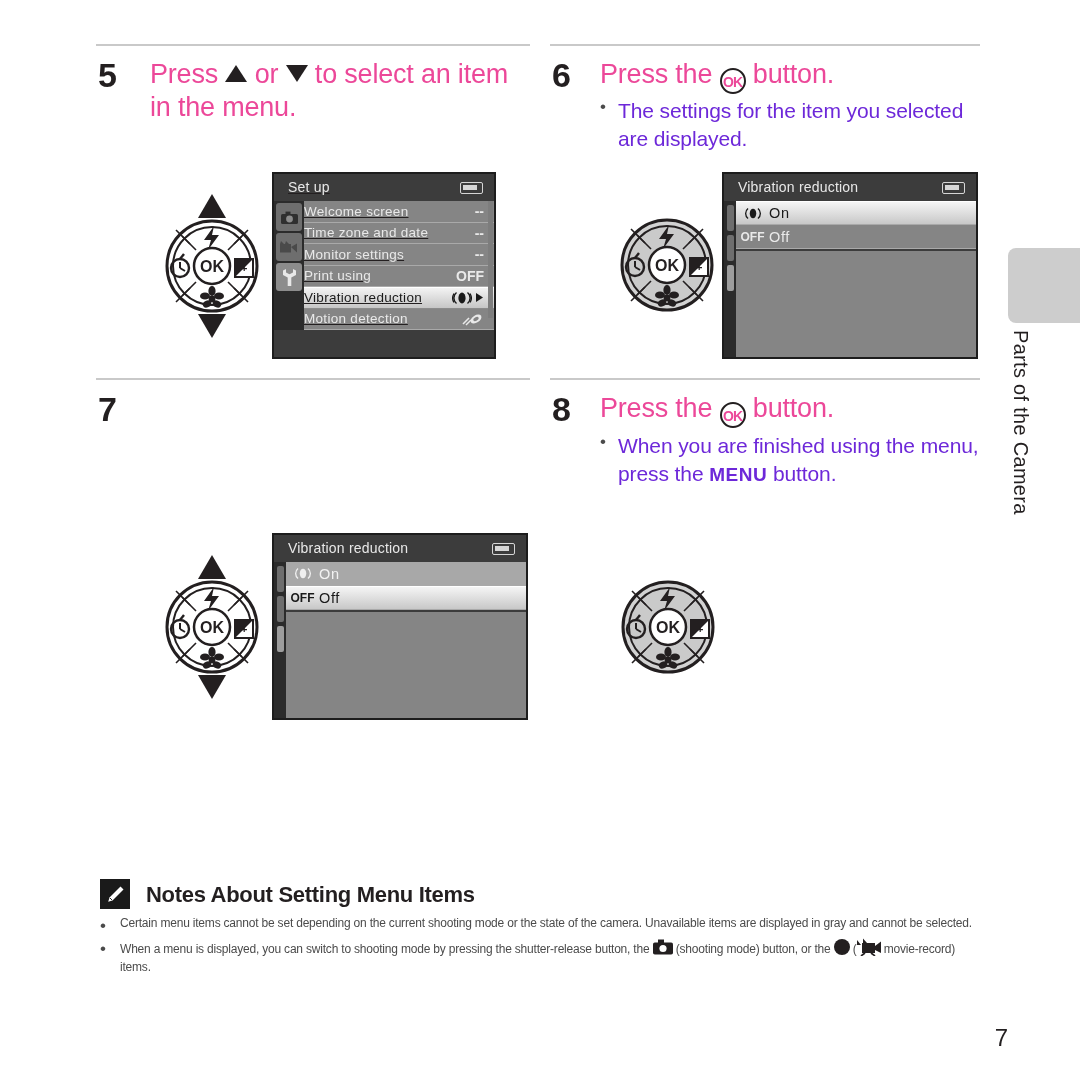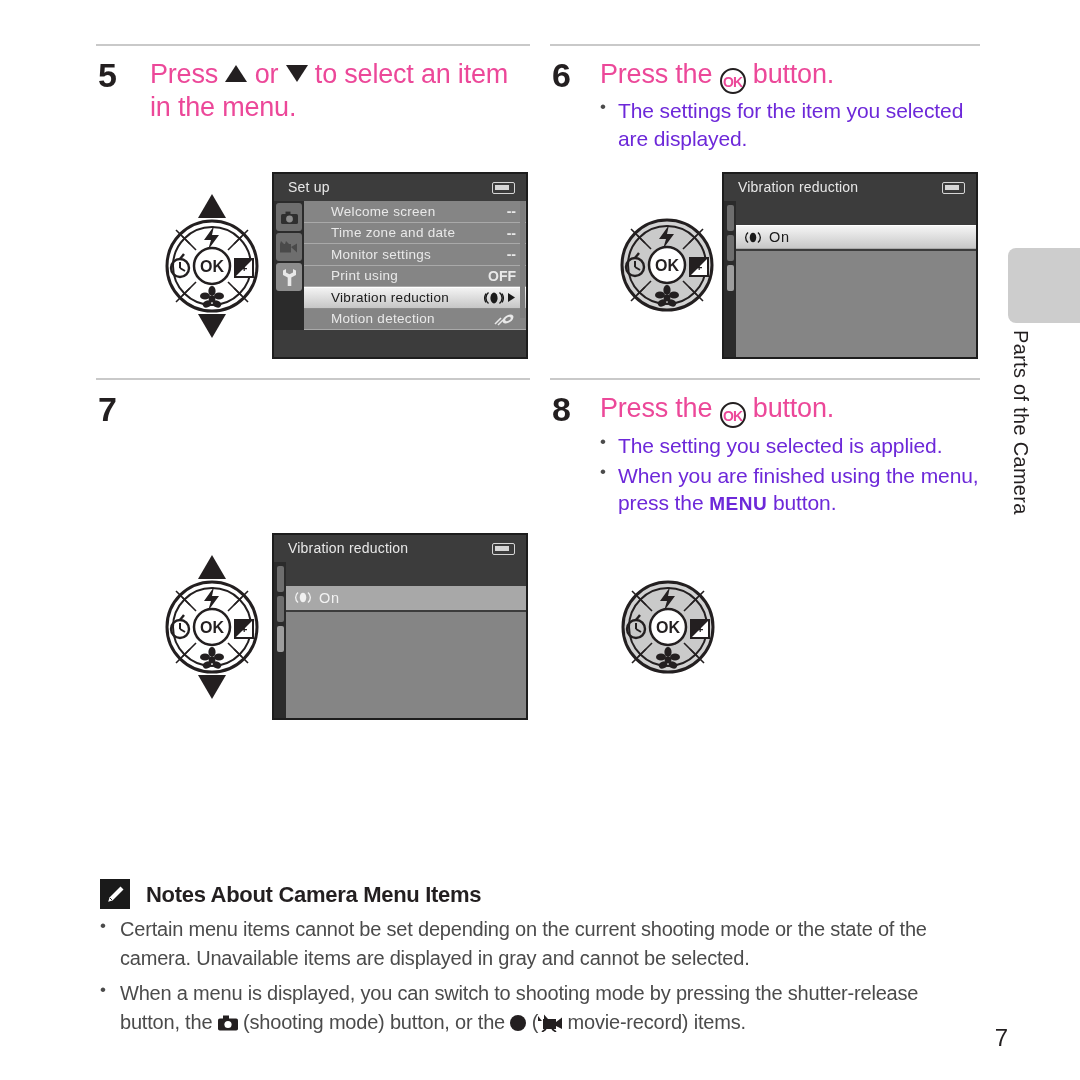--- a/index.html
+++ b/index.html
@@ -99,21 +99,21 @@
   .lcd-tab {
     width: 26px; height: 28px; margin: 2px 0 0 0;
     background: #6e6e6e; border-radius: 3px;
     display: flex; align-items: center; justify-content: center;
   }
   .lcd-tab.sel { background: #8c8c8c; }
   .lcd-rows { flex: 1; }
   .lcd-row {
     height: 21.5px; background: #858585; color: #e9e9e9;
     font-size: 13.5px; display: flex; align-items: center;
-    padding-left: 27px; border-bottom: 1.2px solid #a9a9a9;
+    padding-left: 0; border-bottom: 1.2px solid #a9a9a9;
     letter-spacing: .3px; position: relative;
   }
   .lcd-row .val {
     position: absolute; right: 10px; top: 0; height: 100%;
     display: flex; align-items: center; font-size: 14px;
     font-weight: bold; letter-spacing: 0;
   }
   .lcd-row.hi {
     background: linear-gradient(#f3f3f3, #c6c6c6);
     color: #1a1a1a; border-bottom: 1.2px solid #8b8b8b;
@@ -132,21 +132,21 @@
   .opt-col { flex: 1; position: relative; }
   .opt-iconcol {
     position: absolute; left: 0; top: 0; width: 33px; bottom: 0;
     background: #3c3c3c;
   }
   .opt-rows { position: relative; }
   .opt-row {
     height: 24px; display: flex; align-items: center;
     font-size: 14.5px; color: #e9e9e9;
     border-bottom: 1.3px solid #a9a9a9;
-    background: #858585; position: relative; margin-top: 24px;
+    background: #858585; position: relative;
   }
   .opt-row .ic {
     width: 33px; flex: none; text-align: center;
     font-size: 12px; font-weight: bold; color: #e9e9e9;
     display: flex; align-items: center; justify-content: center;
   }
   .opt-row.hi { background: linear-gradient(#f5f5f5, #c8c8c8); color: #1a1a1a; border-top: 1px solid #fff; }
   .opt-row.hi .ic { color: #1a1a1a; background: transparent; }
   .opt-row .lbl { letter-spacing: .6px; }
   .opt-rest { background: #858585; position: absolute; left: 0; right: 0; }
@@ -158,21 +158,21 @@
   
   .notes-head {
     position: absolute; font-size: 22px; font-weight: bold;
     letter-spacing: -.3px; color: #231f20;
   }
   .pencil-box {
     position: absolute; width: 30px; height: 30px; background: #1a1a1a;
     display: flex; align-items: center; justify-content: center;
   }
   .notes-body {
-    position: absolute; font-size: 20px; color: #4b4b4b;
+    position: absolute; font-size: 12px; color: #4b4b4b;
     line-height: 1.45; letter-spacing: -.2px;
   }
   .notes-body .bl { position: relative; padding-left: 26px; margin-bottom: 6px; }
   .notes-body .bl::before {
     content: "\2022"; position: absolute; left: 6px; top: -1px; font-size: 17px;
   }
   .ic-cam-inline {
     display: inline-block; width: 20px; height: 16px; vertical-align: -2px;
     position: relative;
   }
@@ -243,21 +243,21 @@
         <circle cx="60" cy="107" r="3.4"></circle>
         <ellipse cx="60" cy="99" rx="3.6" ry="5"></ellipse>
         <ellipse cx="53" cy="104" rx="5" ry="3.6"></ellipse>
         <ellipse cx="67" cy="104" rx="5" ry="3.6"></ellipse>
         <ellipse cx="55" cy="112" rx="4.4" ry="3.4" transform="rotate(-25 55 112)"></ellipse>
         <ellipse cx="65" cy="112" rx="4.4" ry="3.4" transform="rotate(25 65 112)"></ellipse>
       </g>
     </svg>
   </div>
 
-  <div class="lcd" style="left:272px; top:172px; width:256px; height:187px;">
+  <div class="lcd" style="left:272px; top:172px; width:224px; height:187px;text-decoration:underline;">
     <div class="lcd-title">
       <span>Set up</span>
       <span class="lcd-batt"></span>
     </div>
     <div class="lcd-body">
       <div class="lcd-tabs">
         <div class="lcd-tab">
           <svg width="17" height="13" viewBox="0 0 17 13">
             <rect x="0" y="3" width="17" height="10" rx="1.6" fill="#2f2f2f"></rect>
             <rect x="4.5" y="0.6" width="5" height="3" fill="#2f2f2f"></rect>
@@ -484,21 +484,20 @@
         <div class="opt-rest" style="top:50px; bottom:0;"></div>
       </div>
     </div>
   </div>
 
   <div class="stepnum" style="left:552px; top:392px;">8</div>
   <div class="stephead" style="left:600px; top:392px; width:380px;">
     <span>Press the </span><span class="gl-ok">OK</span><span> button.</span>
   </div>
   <div class="bullets" style="left:596px; top:432px; width:390px;">
-    <div class="bl">The setting you selected is applied.</div>
     <div class="bl"><span>When you are finished using the menu, press the </span><span class="gl-menu">MENU</span><span> button.</span></div>
   </div>
 
   <div class="dial" style="left:613px; top:578px;">
     <svg width="110" height="100" viewBox="0 0 110 100">
       <circle cx="55" cy="49" r="45" fill="#d2d2d2" stroke="#231f20" stroke-width="3"></circle>
       <circle cx="55" cy="49" r="39" fill="#cacaca" stroke="#231f20" stroke-width="2"></circle>
       <g stroke="#231f20" stroke-width="1.6" fill="none">
         <line x1="39" y1="33" x2="25" y2="19"></line>
           <line x1="71" y1="33" x2="85" y2="19"></line>
@@ -533,21 +532,21 @@
       </g>
     </svg>
   </div>
 
   <div class="pencil-box" style="left:100px; top:879px;">
     <svg width="19" height="19" viewBox="0 0 19 19">
       <polygon points="14.5,1.5 17.5,4.5 6.5,15.5 2.2,16.8 3.5,12.5" fill="#ffffff"></polygon>
       <line x1="4" y1="13" x2="6" y2="15" stroke="#1a1a1a" stroke-width="0.9"></line>
     </svg>
   </div>
-  <div class="notes-head" style="left:146px; top:882px;">Notes About Camera Menu Items</div>
+  <div class="notes-head" style="left:146px; top:882px;">Notes About Setting Menu Items</div>
 
   <div class="notes-body" style="left:94px; top:915px; width:880px;">
     <div class="bl">Certain menu items cannot be set depending on the current shooting mode or the state of the camera. Unavailable items are displayed in gray and cannot be selected.</div>
     <div class="bl"><span>When a menu is displayed, you can switch to shooting mode by pressing the shutter-release button, the </span><span class="ic-cam-inline"><svg width="20" height="16" viewBox="0 0 20 16">
             <rect x="0" y="3.5" width="20" height="12" rx="1.8" fill="#231f20"></rect>
             <rect x="5" y="0.5" width="6" height="3.5" fill="#231f20"></rect>
             <circle cx="10" cy="9.5" r="3.6" fill="#ffffff"></circle>
           </svg></span><span> (shooting mode) button, or the </span><span class="ic-dot"></span><span> (</span><span class="ic-mov-inline"><svg width="24" height="18" viewBox="0 0 24 18">
             <polygon points="0,2 4,7 0,7" fill="#231f20"></polygon>
             <rect x="5" y="5" width="13" height="10" fill="#231f20"></rect>

